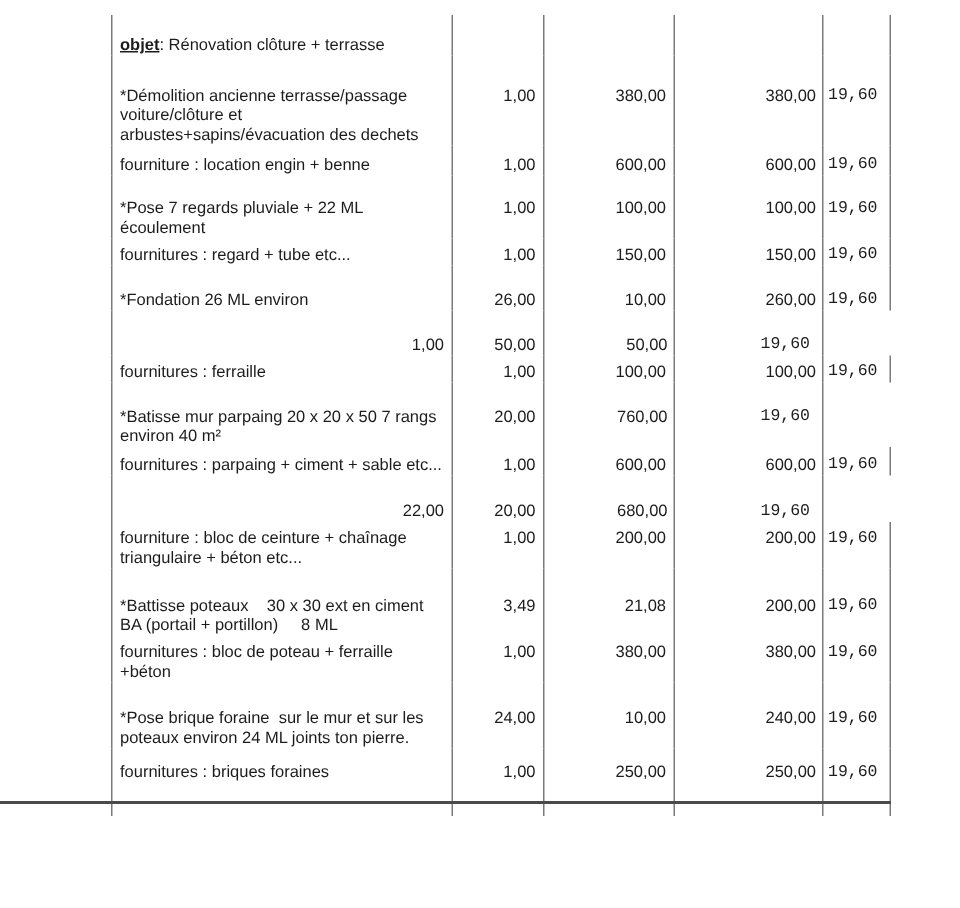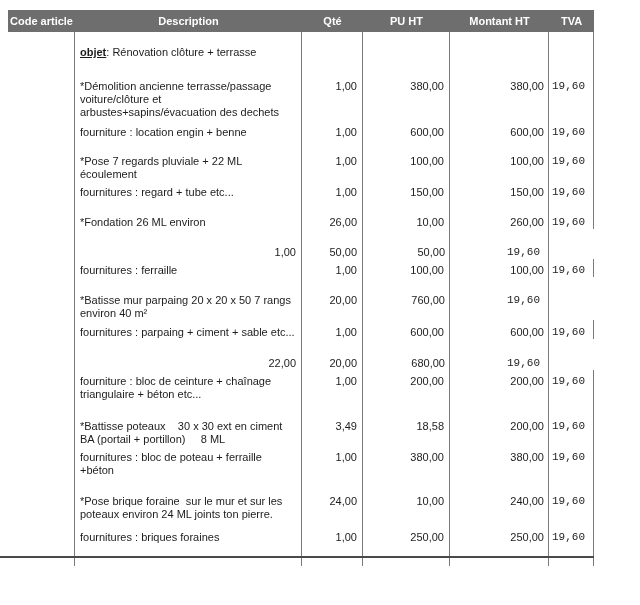--- a/index.html
+++ b/index.html
@@ -41,28 +41,20 @@
     margin-left:-8px;
     width:594px;height:2px;background:#4a4a4a;
   }
 </style>
 </head>
 <body>
 
 <div class="page">
   <div class="invoice-table">
 
-    <div class="thead">
-      <div class="hcell">Code article</div>
-      <div class="hcell">Description</div>
-      <div class="hcell">Qté</div>
-      <div class="hcell">PU HT</div>
-      <div class="hcell">Montant HT</div>
-      <div class="hcell">TVA</div>
-    </div>
 
     <div id="tbody">
         <div class="trow" style="--gap: 14px;">
           <div class="cell c-code"></div>
           <div class="cell c-desc"><span class="objet">objet</span><span>: Rénovation clôture + terrasse</span></div>
           <div class="cell c-num c-qte"></div>
           <div class="cell c-num c-pu"></div>
           <div class="cell c-num c-montant"></div>
           <div class="cell c-num c-tva"></div>
         </div>
@@ -154,21 +146,21 @@
           <div class="cell c-num c-qte">1,00</div>
           <div class="cell c-num c-pu">200,00</div>
           <div class="cell c-num c-montant">200,00</div>
           <div class="cell c-num c-tva">19,60</div>
         </div>
         <div class="trow" style="--gap: 19px;">
           <div class="cell c-code"></div>
           <div class="cell c-desc"><span>*Battisse poteaux    30 x 30 ext en ciment
 BA (portail + portillon)     8 ML</span></div>
           <div class="cell c-num c-qte">3,49</div>
-          <div class="cell c-num c-pu">18,58</div>
+          <div class="cell c-num c-pu">21,08</div>
           <div class="cell c-num c-montant">200,00</div>
           <div class="cell c-num c-tva">19,60</div>
         </div>
         <div class="trow" style="--gap: 5px;">
           <div class="cell c-code"></div>
           <div class="cell c-desc"><span>fournitures : bloc de poteau + ferraille
 +béton</span></div>
           <div class="cell c-num c-qte">1,00</div>
           <div class="cell c-num c-pu">380,00</div>
           <div class="cell c-num c-montant">380,00</div>

